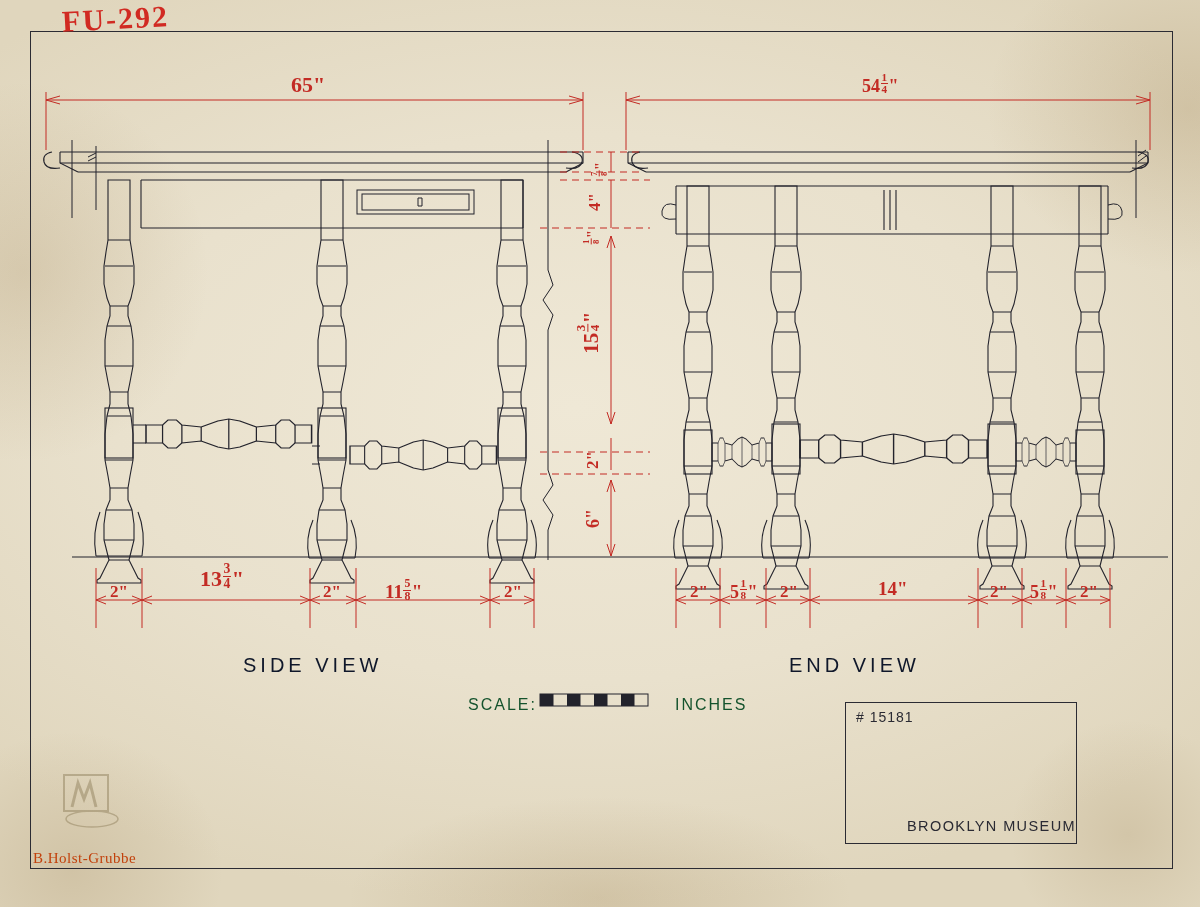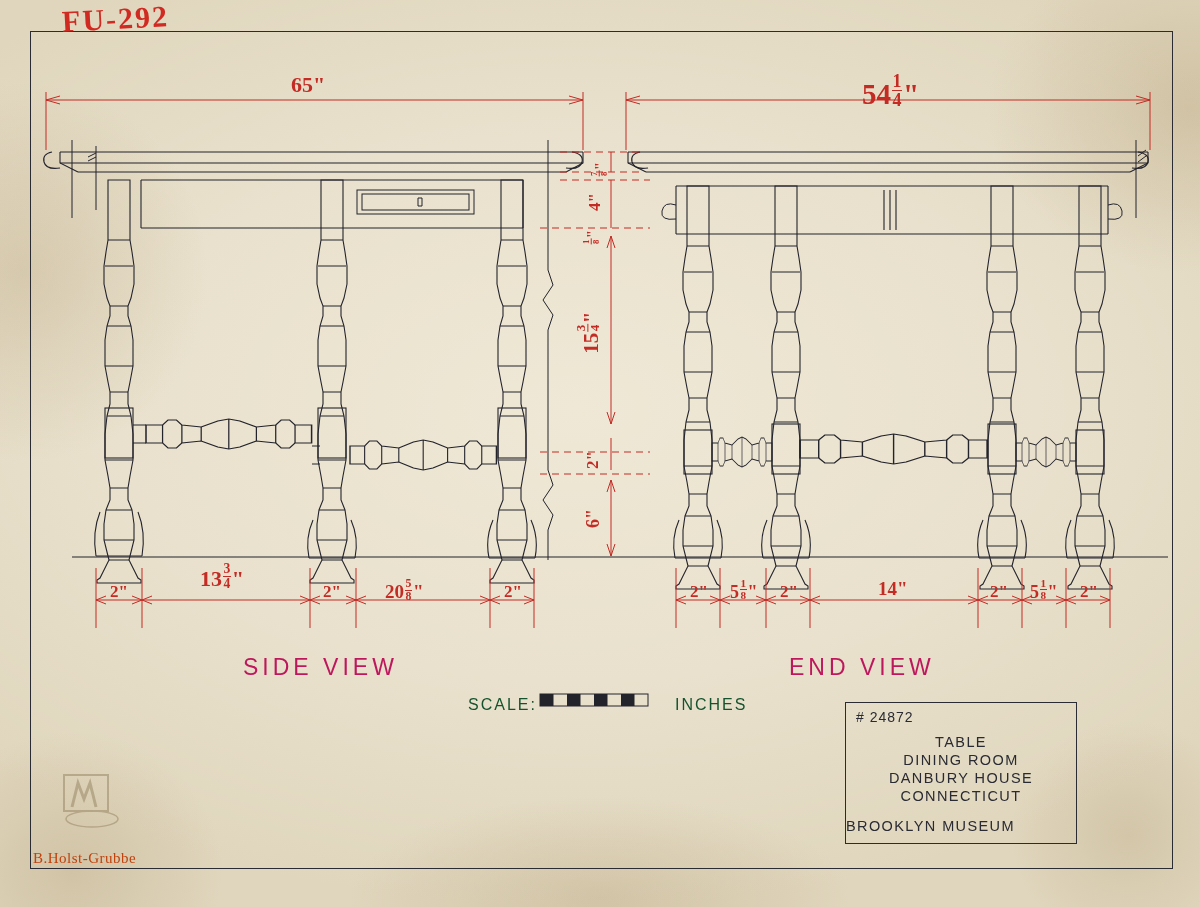--- a/index.html
+++ b/index.html
@@ -40,31 +40,31 @@
     letter-spacing:2px;
     transform:rotate(-3deg);
     font-weight:600;
   }
   .dimtxt{
     font-family:"Liberation Serif", serif;
     color:#c32b24;font-weight:600;
   }
   .viewtitle{
     font-family:"Liberation Sans", sans-serif;
-    color:#be185d;font-size:23px;letter-spacing:4px;
+    color:#0f172a;font-size:20px;letter-spacing:4px;
   }
   .scaletxt{font-family:"Liberation Sans", sans-serif;color:#14532d;font-size:16px;letter-spacing:2px;}
   #cartouche{
     position:absolute;left:845px;top:702px;width:232px;height:142px;
     border:1.3px solid #2b2b33;box-sizing:border-box;
     color:#2a2a33;
   }
   #cartouche .num{position:absolute;left:10px;top:6px;font-size:14px;letter-spacing:1px;}
   #cartouche .lines{position:absolute;left:0;right:0;top:30px;text-align:center;line-height:18px;font-size:14.5px;letter-spacing:1.4px;}
-  #cartouche .museum{position:absolute;left:0;right:0;bottom:9px;text-align:left;font-size:14.5px;letter-spacing:1.4px;}
+  #cartouche .museum{position:absolute;left:0;right:0;bottom:9px;text-align:right;font-size:14.5px;letter-spacing:1.4px;}
   #signature{
     position:absolute;left:33px;top:850px;
     font-family:"Liberation Serif", serif;
     font-size:15px;color:#c2410c;letter-spacing:.5px;
   }
   .stamp{
     position:absolute;left:62px;top:773px;width:66px;height:56px;
     opacity:.45;
   }
   
@@ -313,21 +313,21 @@
     <rect x="81" y="0" width="13.5" height="12" fill="#23232c"></rect>
   </g>
 </svg>
 
 <div class="catnum">FU-292</div>
 
 <div class="lbl dimtxt" style="left:291px;top:72px;font-size:22px;">
   <span>65</span><span>"</span>
 </div>
 
-<div class="lbl dimtxt" style="left:862px;top:72px;font-size:29px;">
+<div class="lbl dimtxt" style="left:862px;top:72px;font-size:18px;">
   <span>54</span><span class="frac"><span class="n">1</span><span class="d">4</span></span><span>"</span>
 </div>
 
 <div class="lbl dimtxt vert" style="left:592px;top:160px;font-size:14px;transform:rotate(-90deg);">
   <span class="frac"><span class="n">7</span><span class="d">8</span></span><span>"</span>
 </div>
 
 <div class="lbl dimtxt vert" style="left:586px;top:192px;font-size:17px;transform:rotate(-90deg);">
   <span>4</span><span>"</span>
 </div>
@@ -351,21 +351,21 @@
 <div class="lbl dimtxt" style="left:110px;top:582px;font-size:17px;">
   <span>2</span><span>"</span>
 </div>
 <div class="lbl dimtxt" style="left:200px;top:562px;font-size:22px;">
   <span>13</span><span class="frac"><span class="n">3</span><span class="d">4</span></span><span>"</span>
 </div>
 <div class="lbl dimtxt" style="left:323px;top:582px;font-size:17px;">
   <span>2</span><span>"</span>
 </div>
 <div class="lbl dimtxt" style="left:385px;top:578px;font-size:19px;">
-  <span>20</span><span class="frac"><span class="n">5</span><span class="d">8</span></span><span>"</span>
+  <span>11</span><span class="frac"><span class="n">5</span><span class="d">8</span></span><span>"</span>
 </div>
 <div class="lbl dimtxt" style="left:504px;top:582px;font-size:17px;">
   <span>2</span><span>"</span>
 </div>
 
 <div class="lbl dimtxt" style="left:690px;top:582px;font-size:17px;">
   <span>2</span><span>"</span>
 </div>
 <div class="lbl dimtxt" style="left:730px;top:578px;font-size:18px;">
   <span>5</span><span class="frac"><span class="n">1</span><span class="d">8</span></span><span>"</span>
@@ -386,27 +386,21 @@
   <span>2</span><span>"</span>
 </div>
 
 <div class="lbl viewtitle" style="left:243px;top:654px;">SIDE VIEW</div>
 <div class="lbl viewtitle" style="left:789px;top:654px;">END VIEW</div>
 
 <div class="lbl scaletxt" style="left:468px;top:696px;">SCALE:</div>
 <div class="lbl scaletxt" style="left:655px;top:696px;margin-left:20px;">INCHES</div>
 
 <div id="cartouche">
-  <div class="num"># 24872</div>
-  <div class="lines">
-    <div>TABLE</div>
-    <div>DINING ROOM</div>
-    <div>DANBURY HOUSE</div>
-    <div>CONNECTICUT</div>
-  </div>
+  <div class="num"># 15181</div>
   <div class="museum">BROOKLYN MUSEUM</div>
 </div>
 
 <div id="signature">B.Holst-Grubbe</div>
 
 <svg class="stamp" viewBox="0 0 66 56">
   <rect x="2" y="2" width="44" height="36" fill="none" stroke="#8a7a55" stroke-width="2"></rect>
   <path d="M 10 34 L 16 10 L 22 26 L 28 10 L 34 34" fill="none" stroke="#8a7a55" stroke-width="3"></path>
   <ellipse cx="30" cy="46" rx="26" ry="8" fill="none" stroke="#8a7a55" stroke-width="1.5"></ellipse>
 </svg>

